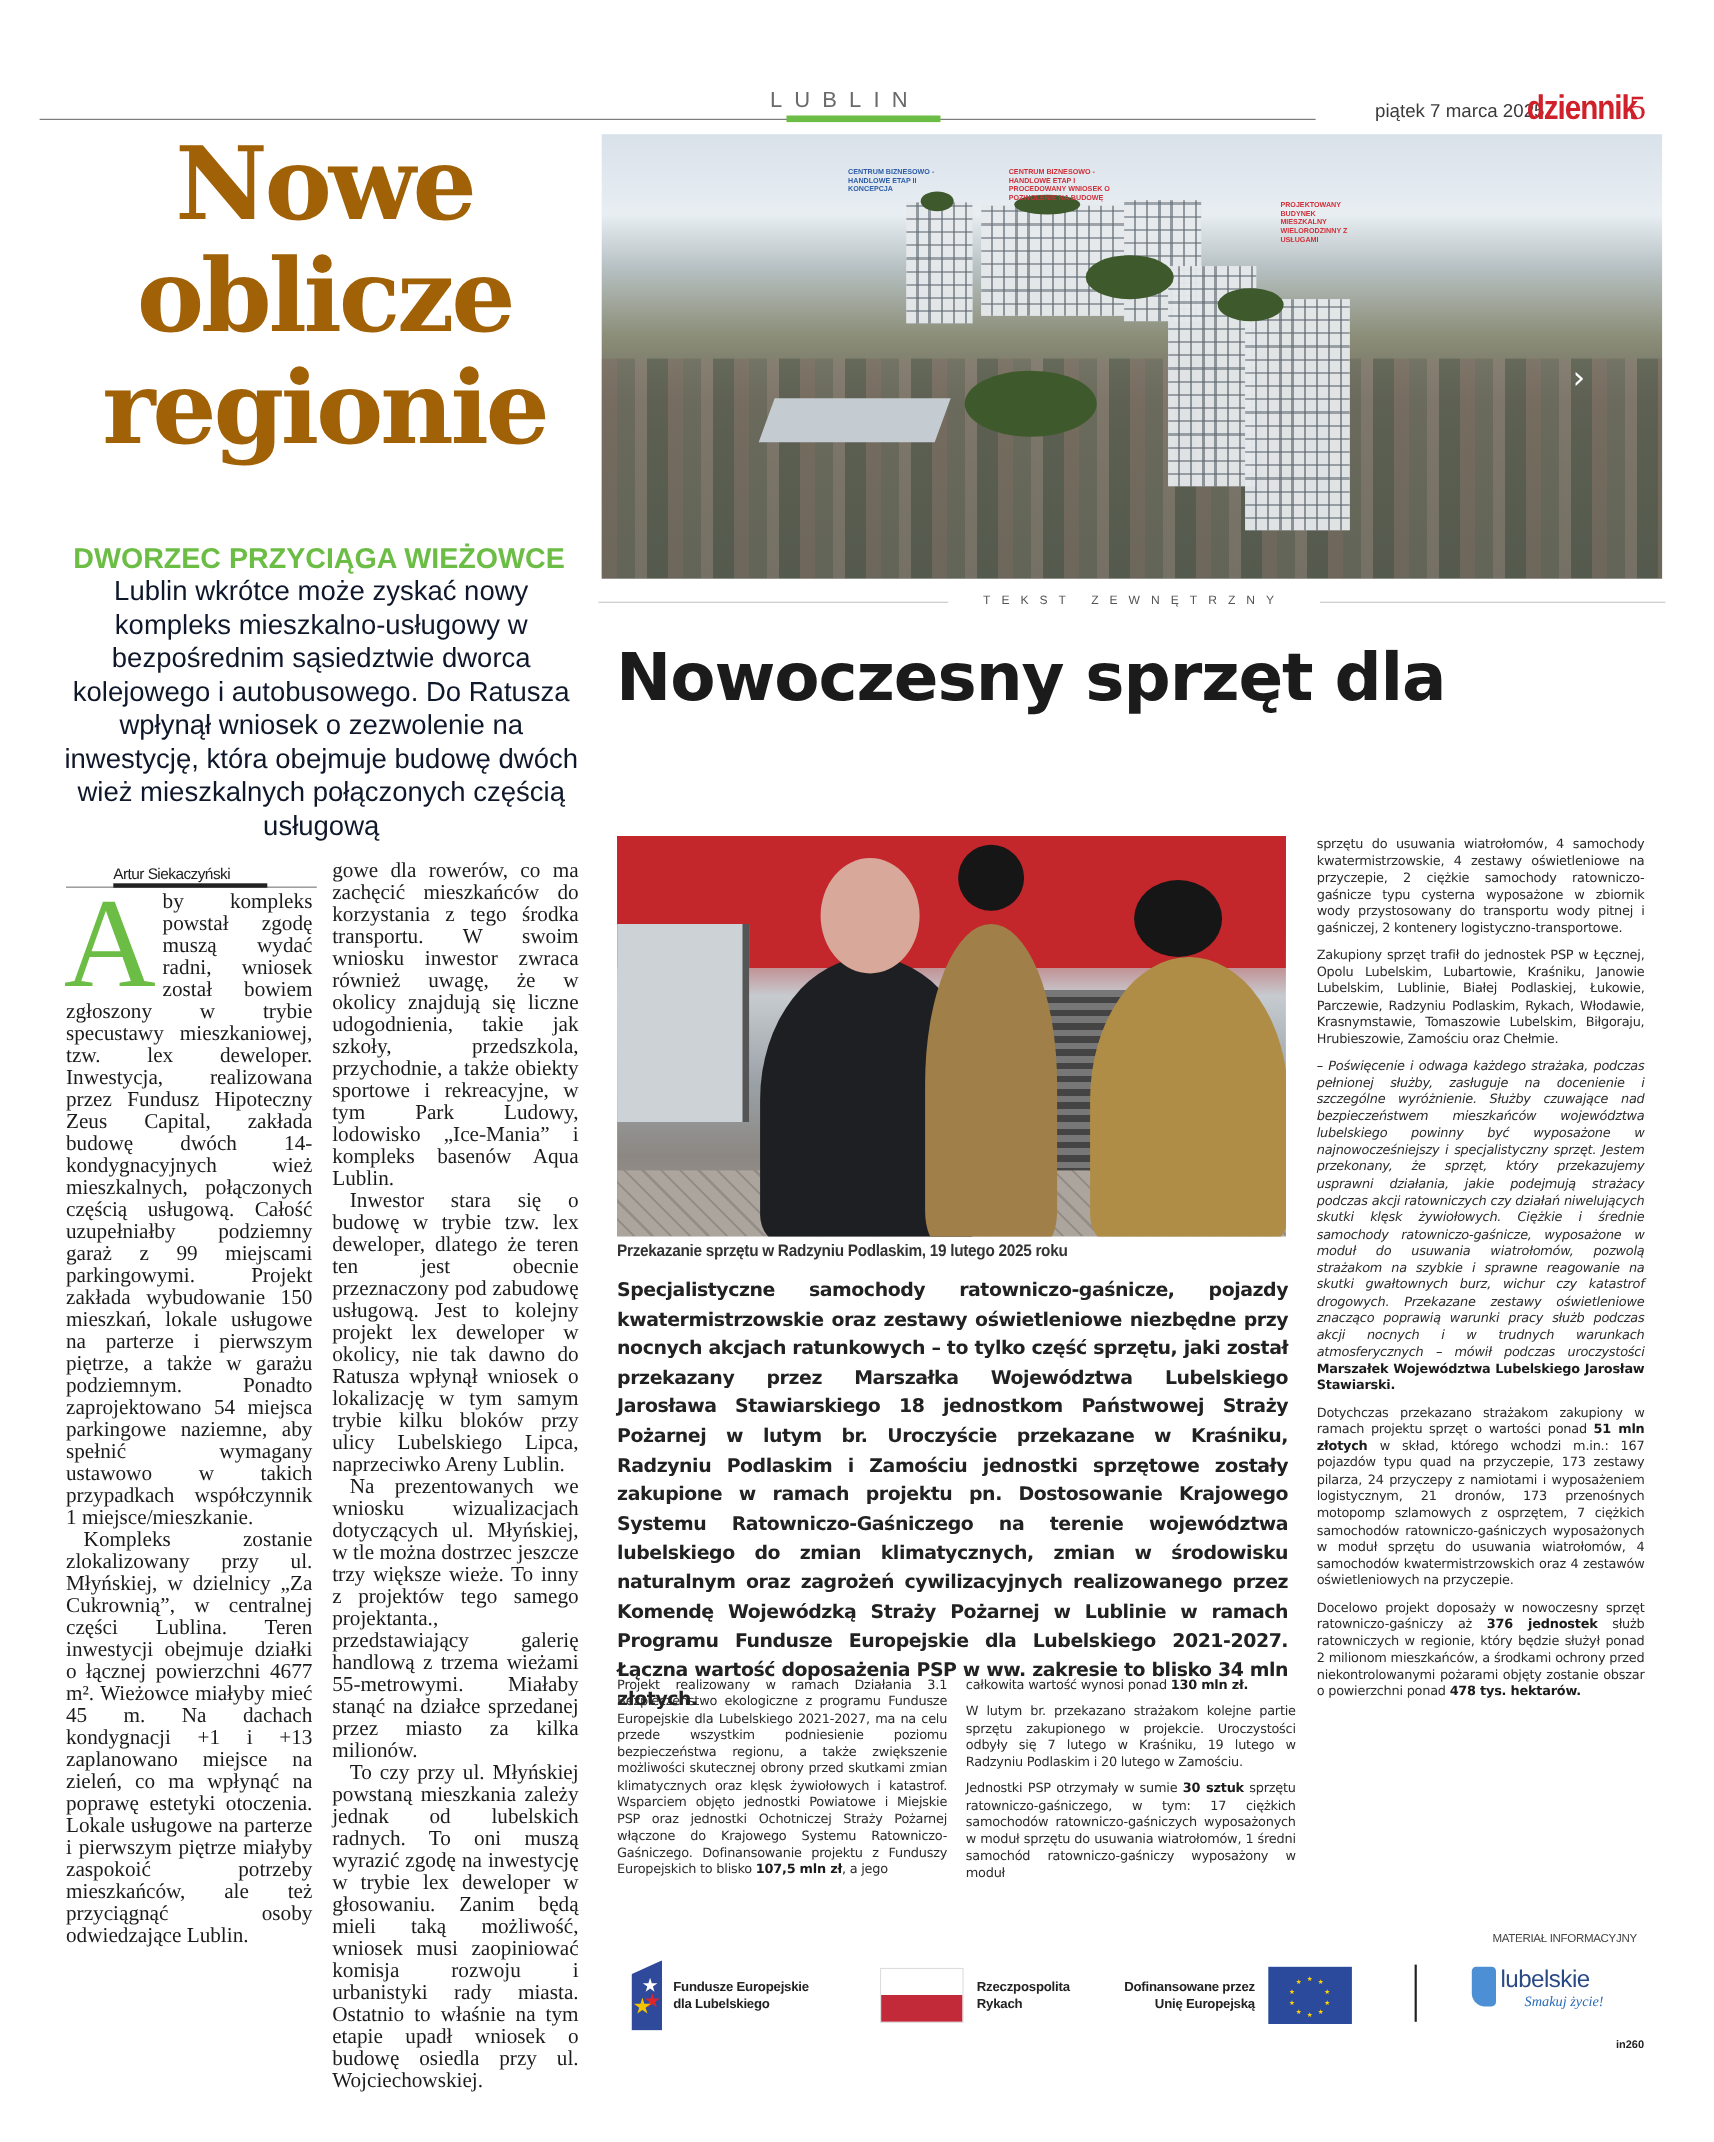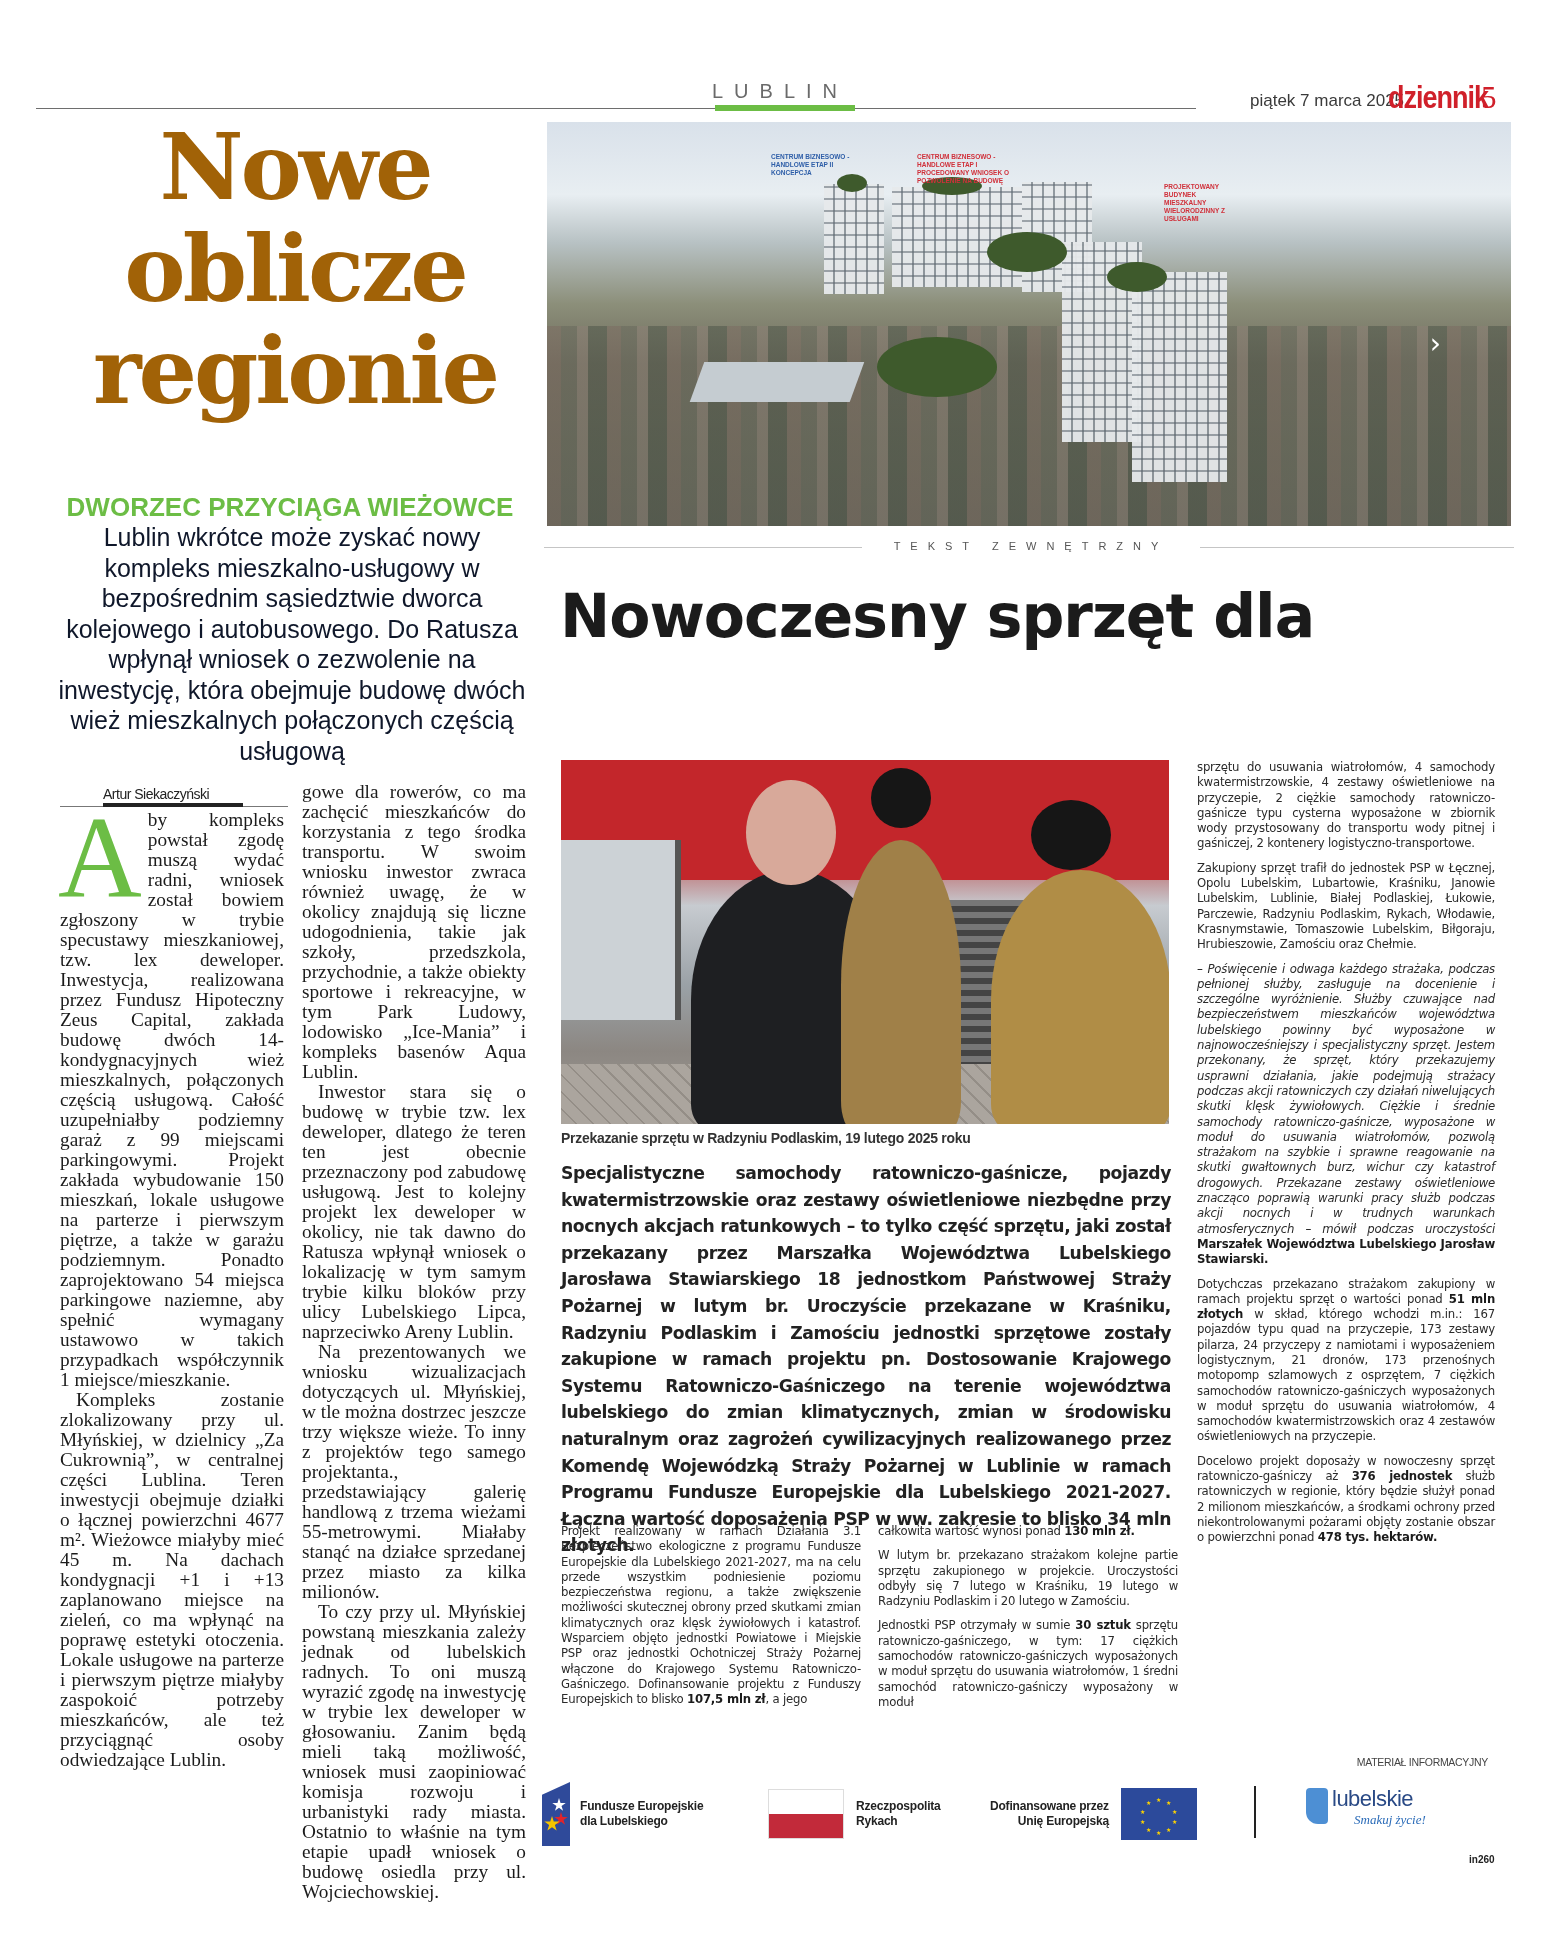--- a/index.html
+++ b/index.html
@@ -1,21 +1,21 @@
 <!DOCTYPE html>
 <html><head>
 <meta charset="utf-8">
 <style>
   * { box-sizing: border-box; margin: 0; padding: 0; }
   html, body { width: 1558px; height: 1947px; background: #ffffff; overflow: hidden; }
   body { position: relative; font-family: "Liberation Serif", serif; color: #1b1b1b; }
 
   
   .hdr-line { position: absolute; left: 36px; top: 108px; width: 1160px; height: 1px; background: #6e6e6e; }
-  .section-label { position: absolute; left: 700px; top: 80px; width: 160px; text-align: center;
+  .section-label { position: absolute; left: 700px; top: 80px; width: 160px; 
     font-family: "Liberation Sans", sans-serif; font-size: 20px; letter-spacing: 11px; color: #6a6a6a; font-weight: 300; }
   .section-bar { position: absolute; left: 715px; top: 105px; width: 140px; height: 6px; background: #6cbd45; }
   .hdr-date { position: absolute; left: 1250px; top: 91px; font-family: "Liberation Sans", sans-serif; font-size: 17px; color: #3a3a3a; }
   .hdr-brand { position: absolute; left: 1388px; top: 83px; font-family: "Liberation Sans", sans-serif; font-size: 27px; font-weight: 700;
     color: #d0202a; letter-spacing: -1px; transform: scaleY(1.15); }
   .hdr-page { position: absolute; left: 1481px; top: 80px; font-family: "Liberation Serif", serif; font-size: 31px; color: #d0202a; }
 
   
   .left-title { position: absolute; left: 60px; top: 116px; width: 470px; text-align: center;
     font-family: "DejaVu Serif", serif; font-weight: 700; font-size: 92px; line-height: 102px; letter-spacing: -3px; color: #a16207; }
@@ -74,21 +74,21 @@
   .body-r p { margin-bottom: 9px; }
   .body-r b { font-weight: 700; color: #1b1b1b; }
   .body-r i { font-style: italic; }
   .rc1 { left: 561px; top: 1524px; width: 300px; }
   .rc2 { left: 878px; top: 1524px; width: 300px; }
   .rc3 { left: 1197px; top: 760px; width: 298px; }
   .material { position: absolute; left: 1310px; top: 1756px; width: 178px; text-align: right;
     font-family: "Liberation Sans", sans-serif; font-size: 10.5px; color: #444; letter-spacing: -0.3px; }
 
   
-  .logos { position: absolute; left: 542px; top: 1780px; width: 960px; height: 70px; }
+  .logos { position: absolute; left: 574px; top: 1780px; width: 960px; height: 70px; }
   .logo { position: absolute; top: 0; height: 68px; display: flex; align-items: center; }
   .logo-txt { font-family: "Liberation Sans", sans-serif; font-size: 12px; line-height: 15px; color: #222; font-weight: 700; letter-spacing: -0.2px; }
   .fe-flag { width: 28px; height: 64px; background: #2f4a9a; position: relative; margin-right: 10px; clip-path: polygon(0 20%, 100% 0, 100% 100%, 0 100%); }
   .fe-flag .s1 { position: absolute; left: 10px; top: 16px; width: 14px; height: 14px; background: #fff; clip-path: polygon(50% 0,61% 35%,98% 35%,68% 57%,79% 91%,50% 70%,21% 91%,32% 57%,2% 35%,39% 35%); }
   .fe-flag .s2 { position: absolute; left: 2px; top: 34px; width: 16px; height: 16px; background: #f5c400; clip-path: polygon(50% 0,61% 35%,98% 35%,68% 57%,79% 91%,50% 70%,21% 91%,32% 57%,2% 35%,39% 35%); }
   .fe-flag .s3 { position: absolute; left: 12px; top: 30px; width: 14px; height: 14px; background: #e0242b; clip-path: polygon(50% 0,61% 35%,98% 35%,68% 57%,79% 91%,50% 70%,21% 91%,32% 57%,2% 35%,39% 35%); }
   .pl-flag { width: 76px; height: 50px; border: 1px solid #ddd; margin-right: 12px; background: linear-gradient(180deg, #fff 50%, #c22a3a 50%); }
   .eu-flag { width: 76px; height: 52px; background: #2c4a9b; margin-left: 12px; position: relative; }
   .eu-flag span { position: absolute; color: #ffd400; font-size: 6px; font-family: "DejaVu Sans", sans-serif; }
   .divider-v { position: absolute; left: 712px; top: 6px; width: 2px; height: 52px; background: #222; }

